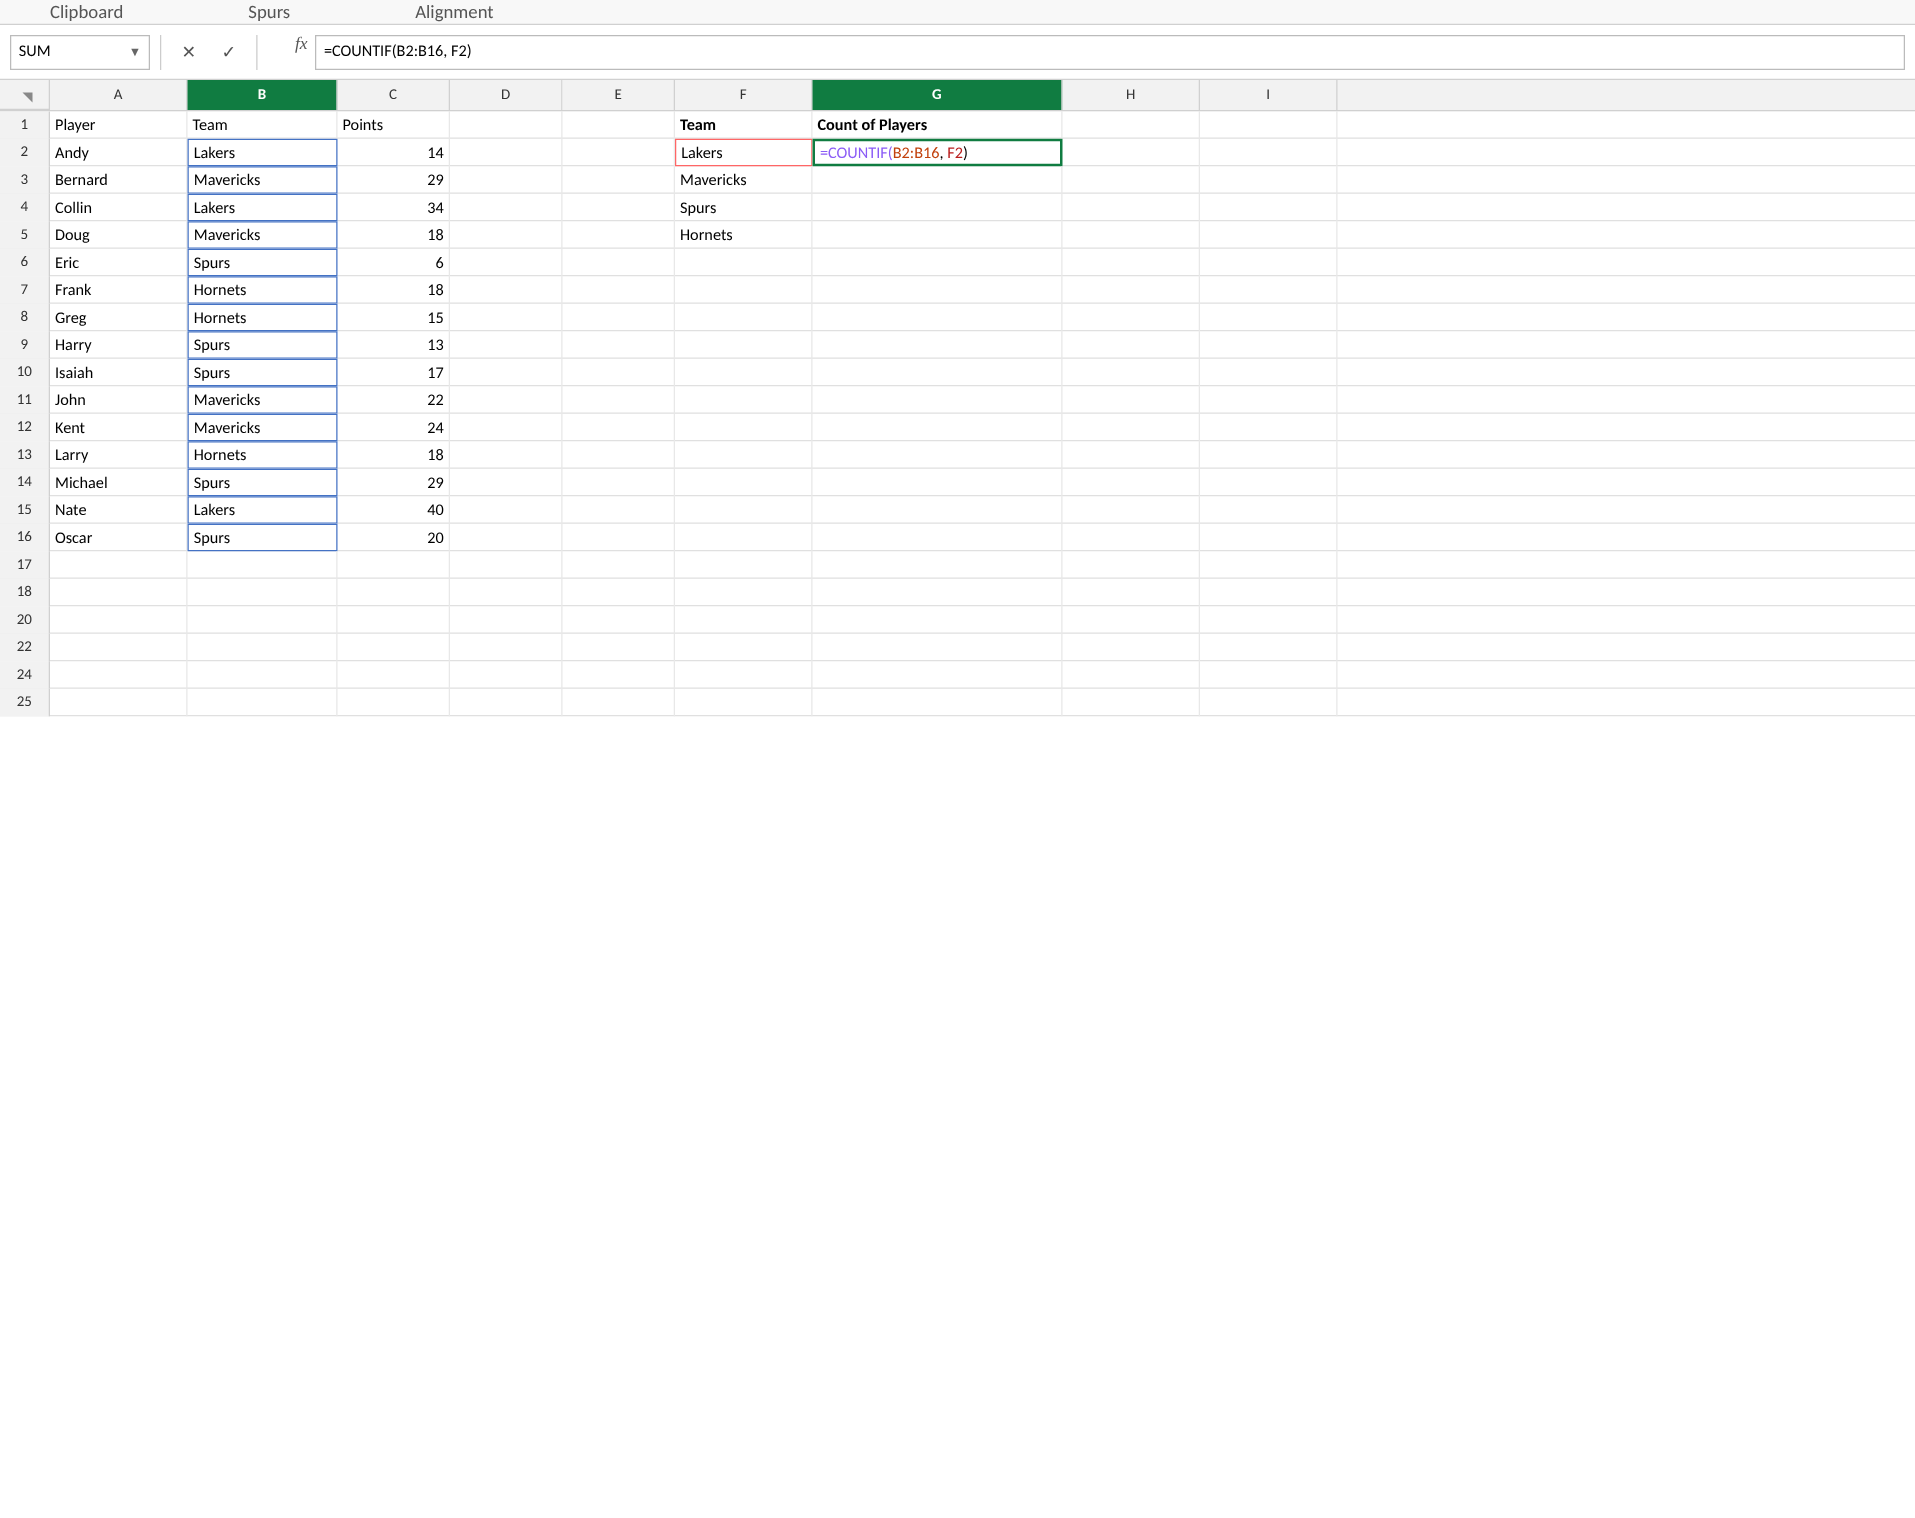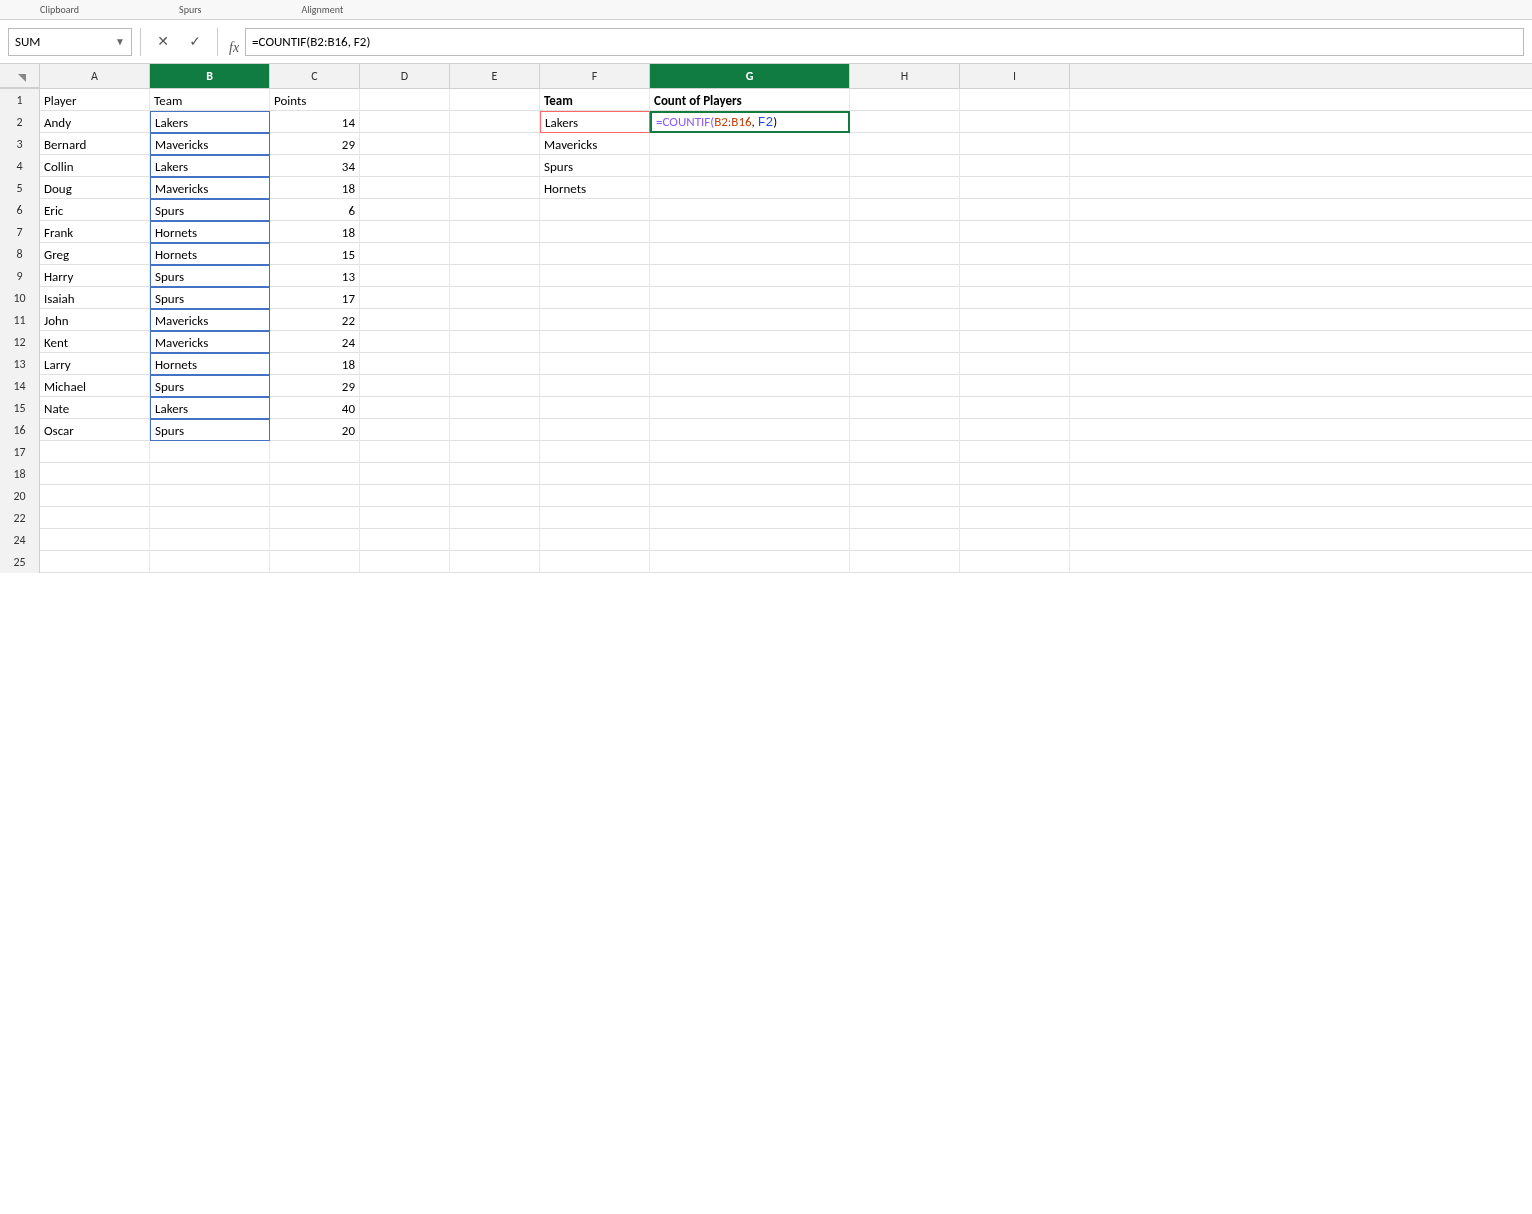--- a/index.html
+++ b/index.html
@@ -9,21 +9,21 @@
     .top-bar {
       display: flex;
       align-items: center;
       height: 44px;
       border-bottom: 1px solid #d0d0d0;
       background: #fff;
       padding: 0 8px;
       gap: 4px;
     }
     .name-box {
-      width: 124px;
+      width: 112px;
       height: 28px;
       border: 1px solid #bbb;
       display: flex;
       align-items: center;
       justify-content: space-between;
       padding: 0 6px;
       font-size: 13px;
       background: #fff;
     }
     .name-box-text { flex: 1; }
@@ -40,24 +40,24 @@
       display: flex;
       align-items: center;
       justify-content: center;
       cursor: pointer;
       border-radius: 2px;
       font-size: 14px;
       color: #555;
     }
     .fx-bar {
       display: flex;
-      align-items: flex-end;
+      align-items: flex-start;
       gap: 6px;
       flex: 1;
-      margin-left: 3px;
+      margin-left: 22px;
     }
     .fx-label {
       font-size: 14px;
       font-style: italic;
       color: #555;
       font-family: serif;
     }
     .fx-input {
       flex: 1;
       height: 28px;
@@ -149,21 +149,21 @@
       border: 2px solid #107c41;
       background: #fff;
       outline: none;
     }
 
     
     .formula-text { font-family: Calibri, Arial, sans-serif; }
     .formula-eq { color: #8b5cf6; }
     .formula-range { color: #c2410c; }
     .formula-comma { color: #000; }
-    .formula-ref { color: #1d4ed8; font-family: Liberation Mono, monospace; }
+    .formula-ref { color: #b91c1c; }
     .formula-paren { color: #000; }
 
     
     .w-a { width: 110px; min-width: 110px; }
     .w-b { width: 120px; min-width: 120px; }
     .w-c { width: 90px; min-width: 90px; }
     .w-d { width: 90px; min-width: 90px; }
     .w-e { width: 90px; min-width: 90px; }
     .w-f { width: 110px; min-width: 110px; }
     .w-g { width: 200px; min-width: 200px; }
@@ -183,21 +183,21 @@
       width: 0;
       height: 0;
       border-left: 8px solid transparent;
       border-top: 8px solid #888;
       position: relative;
       bottom: -2px;
       right: -2px;
     }
 
     .ribbon-label {
-      font-size: 10px;
+      font-size: 15px;
       color: #555;
       text-align: center;
       padding: 0 20px;
     }
 
     .ribbon-bar {
       display: flex;
       align-items: center;
       height: 20px;
       border-bottom: 1px solid #d0d0d0;

